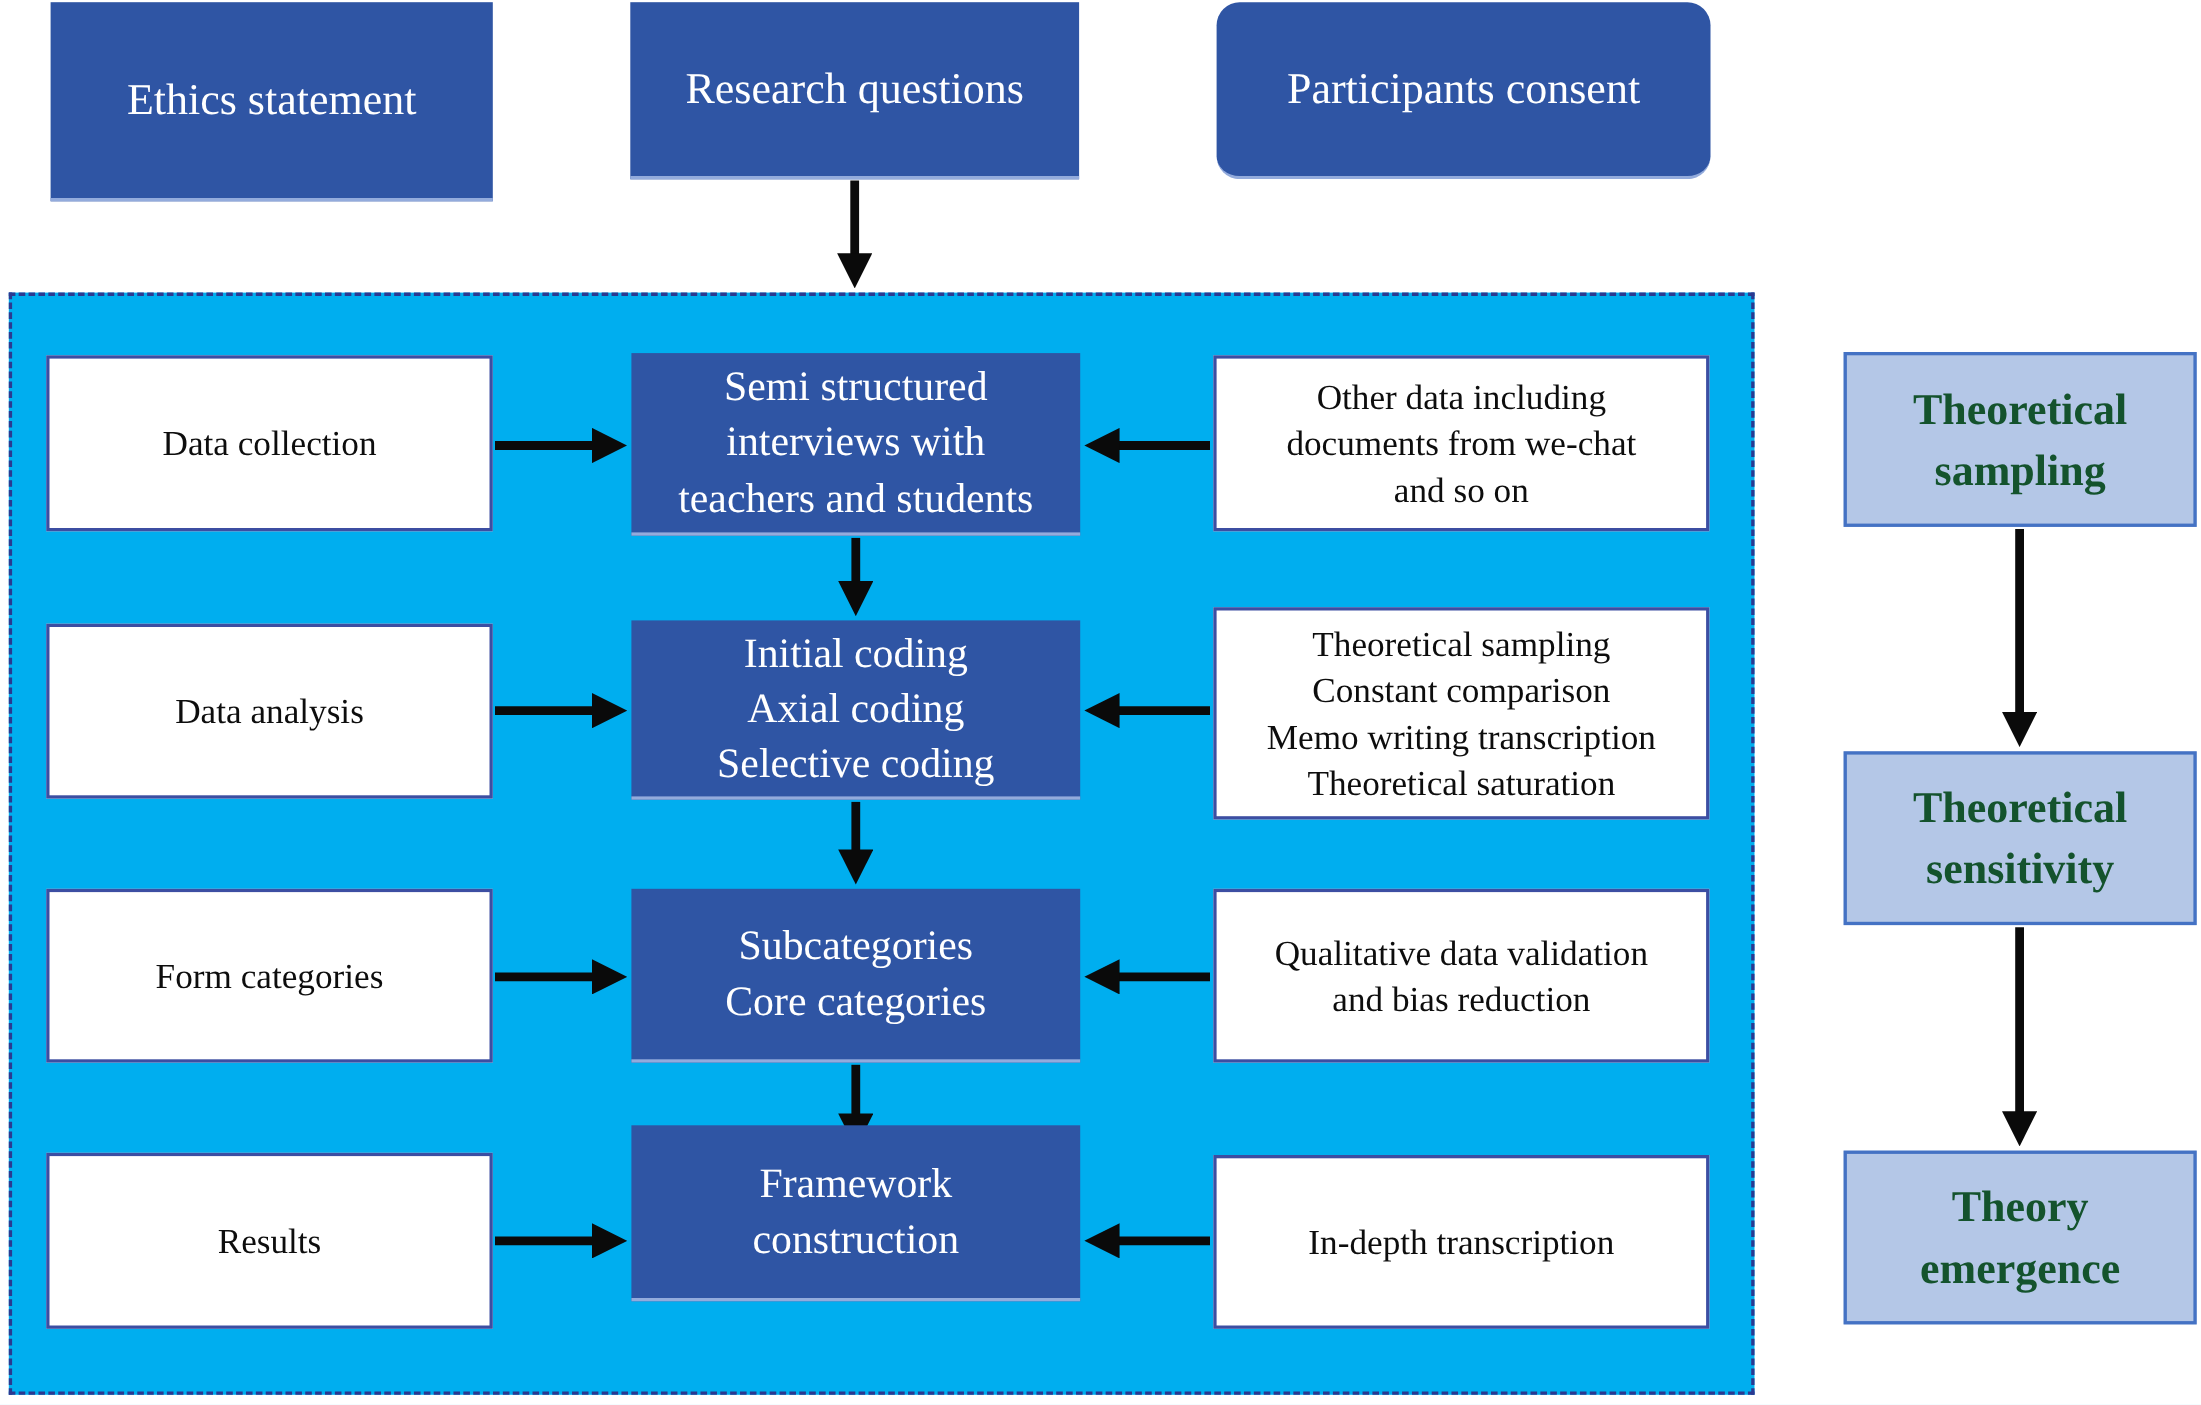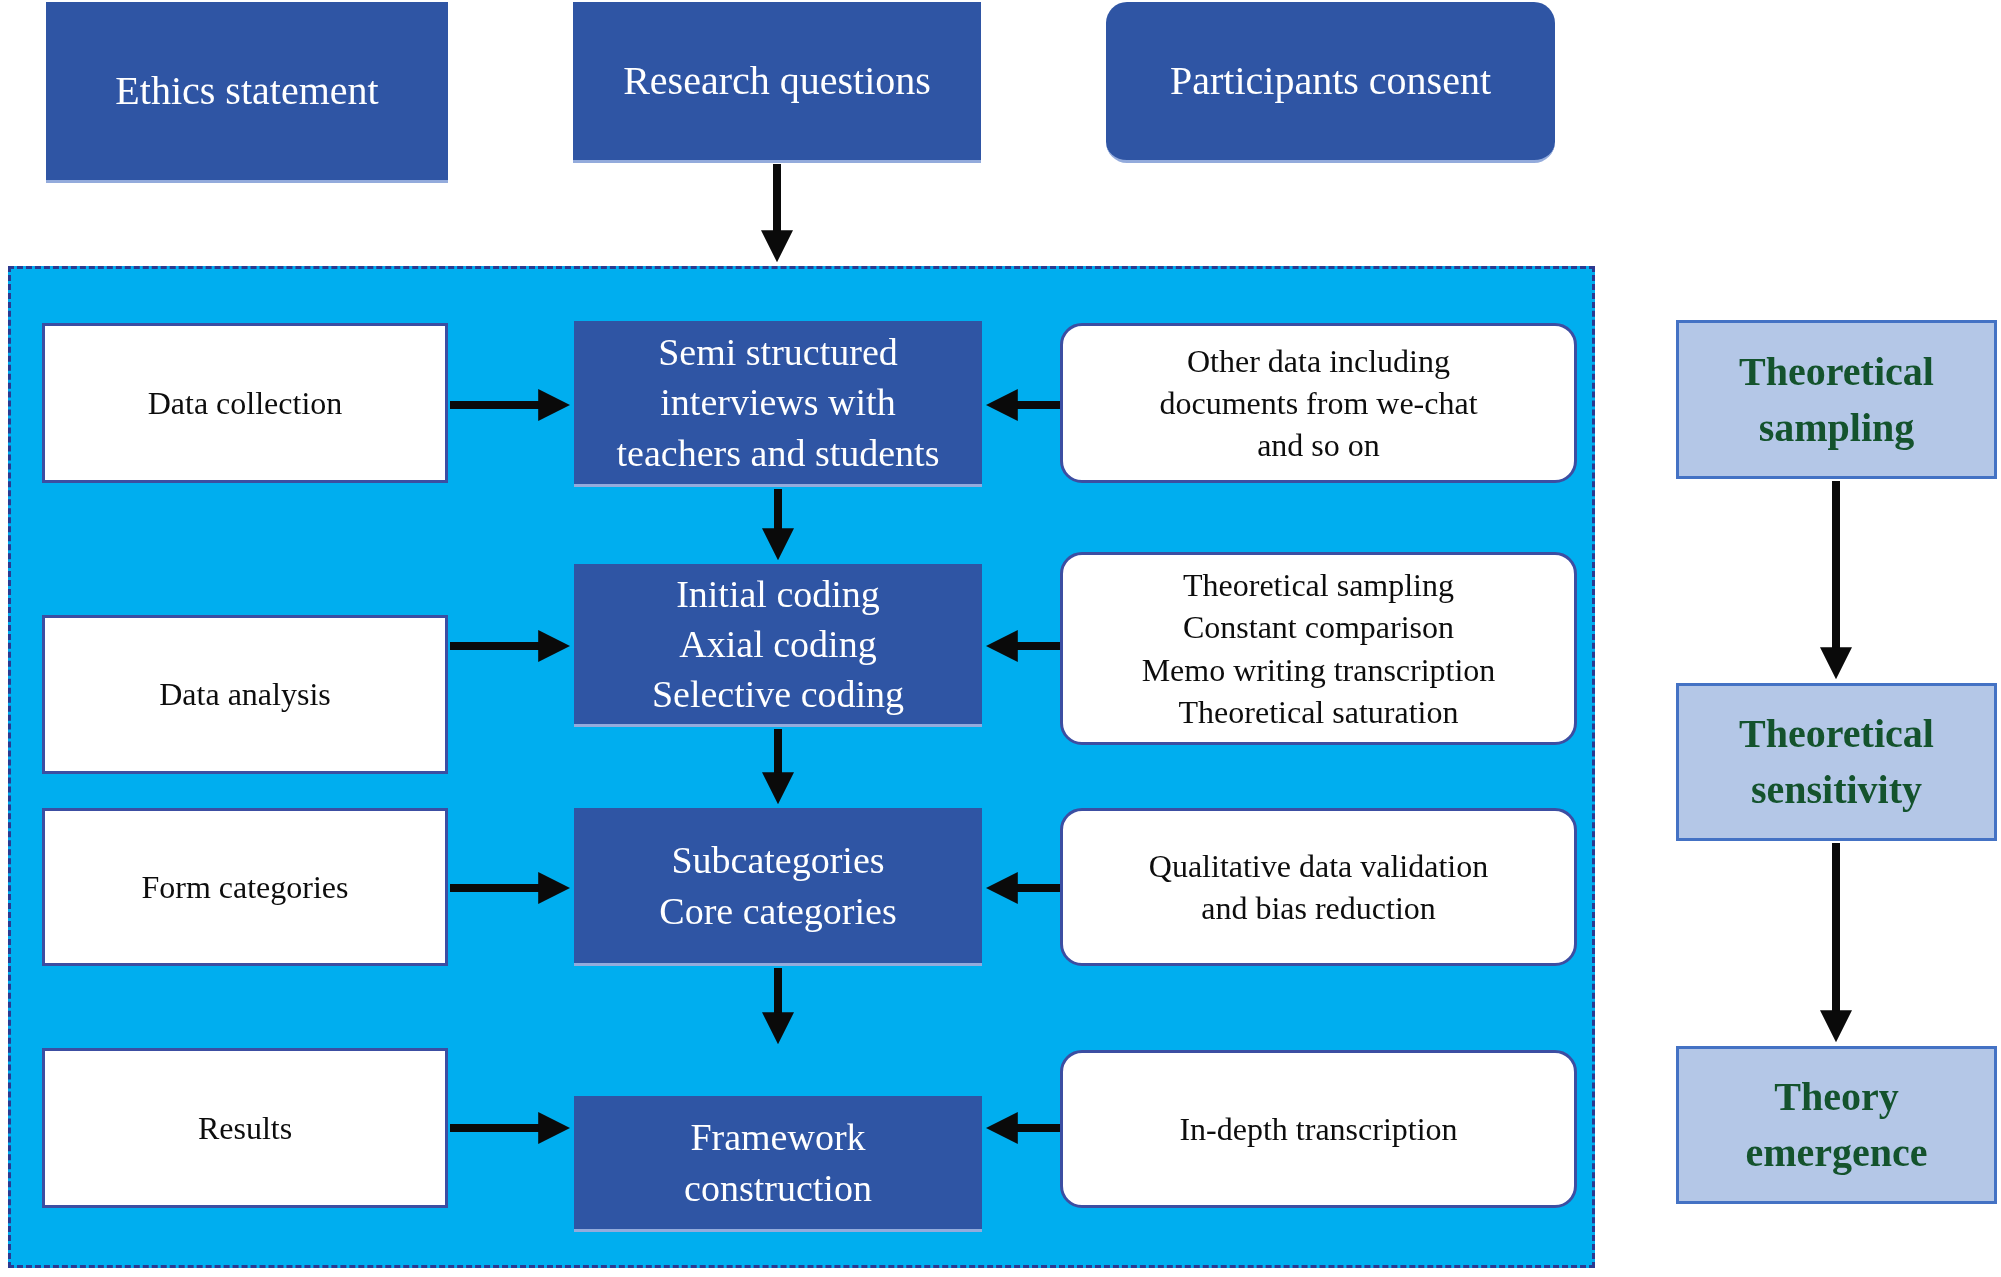--- a/index.html
+++ b/index.html
@@ -65,33 +65,33 @@
   .arrows line { stroke: var(--arrow-black, #0A0A0A); stroke-width: 8; }
 
   
   .tb1 { left: 46px;   top: 2px; width: 402px; height: 181px; text-align: right; }
   .tb2 { left: 573px;  top: 2px; width: 408px; height: 161px; }
   .tb3 { left: 1106px; top: 2px; width: 449px; height: 161px; border-radius: 21px; }
 
   
   .lc  { left: 42px; width: 406px; }
   .lc.r1 { top: 323px;  height: 160px; }
-  .lc.r2 { top: 567px;  height: 159px; margin-top: 48px; }
+  .lc.r2 { top: 567px;  height: 159px; }
   .lc.r3 { top: 808px;  height: 158px; }
   .lc.r4 { top: 1048px; height: 160px; }
 
   
   .cc  { left: 574px; width: 408px; }
   .cc.r1 { top: 321px;  height: 166px; }
   .cc.r2 { top: 564px;  height: 163px; }
   .cc.r3 { top: 808px;  height: 158px; }
-  .cc.r4 { top: 1096px; height: 136px; }
+  .cc.r4 { top: 1023px; height: 160px; }
 
   
-  .rc  { left: 1060px; width: 517px; border-radius: 22px; }
+  .rc  { left: 1103px; width: 451px; }
   .rc.r1 { top: 323px;  height: 160px; }
   .rc.r2 { top: 552px;  height: 193px; }
   .rc.r3 { top: 808px;  height: 158px; }
   .rc.r4 { top: 1050px; height: 158px; }
 
   
   .th { left: 1676px; width: 321px; }
   .th.b1 { top: 320px;  height: 159px; }
   .th.b2 { top: 683px;  height: 158px; }
   .th.b3 { top: 1046px; height: 158px; }

